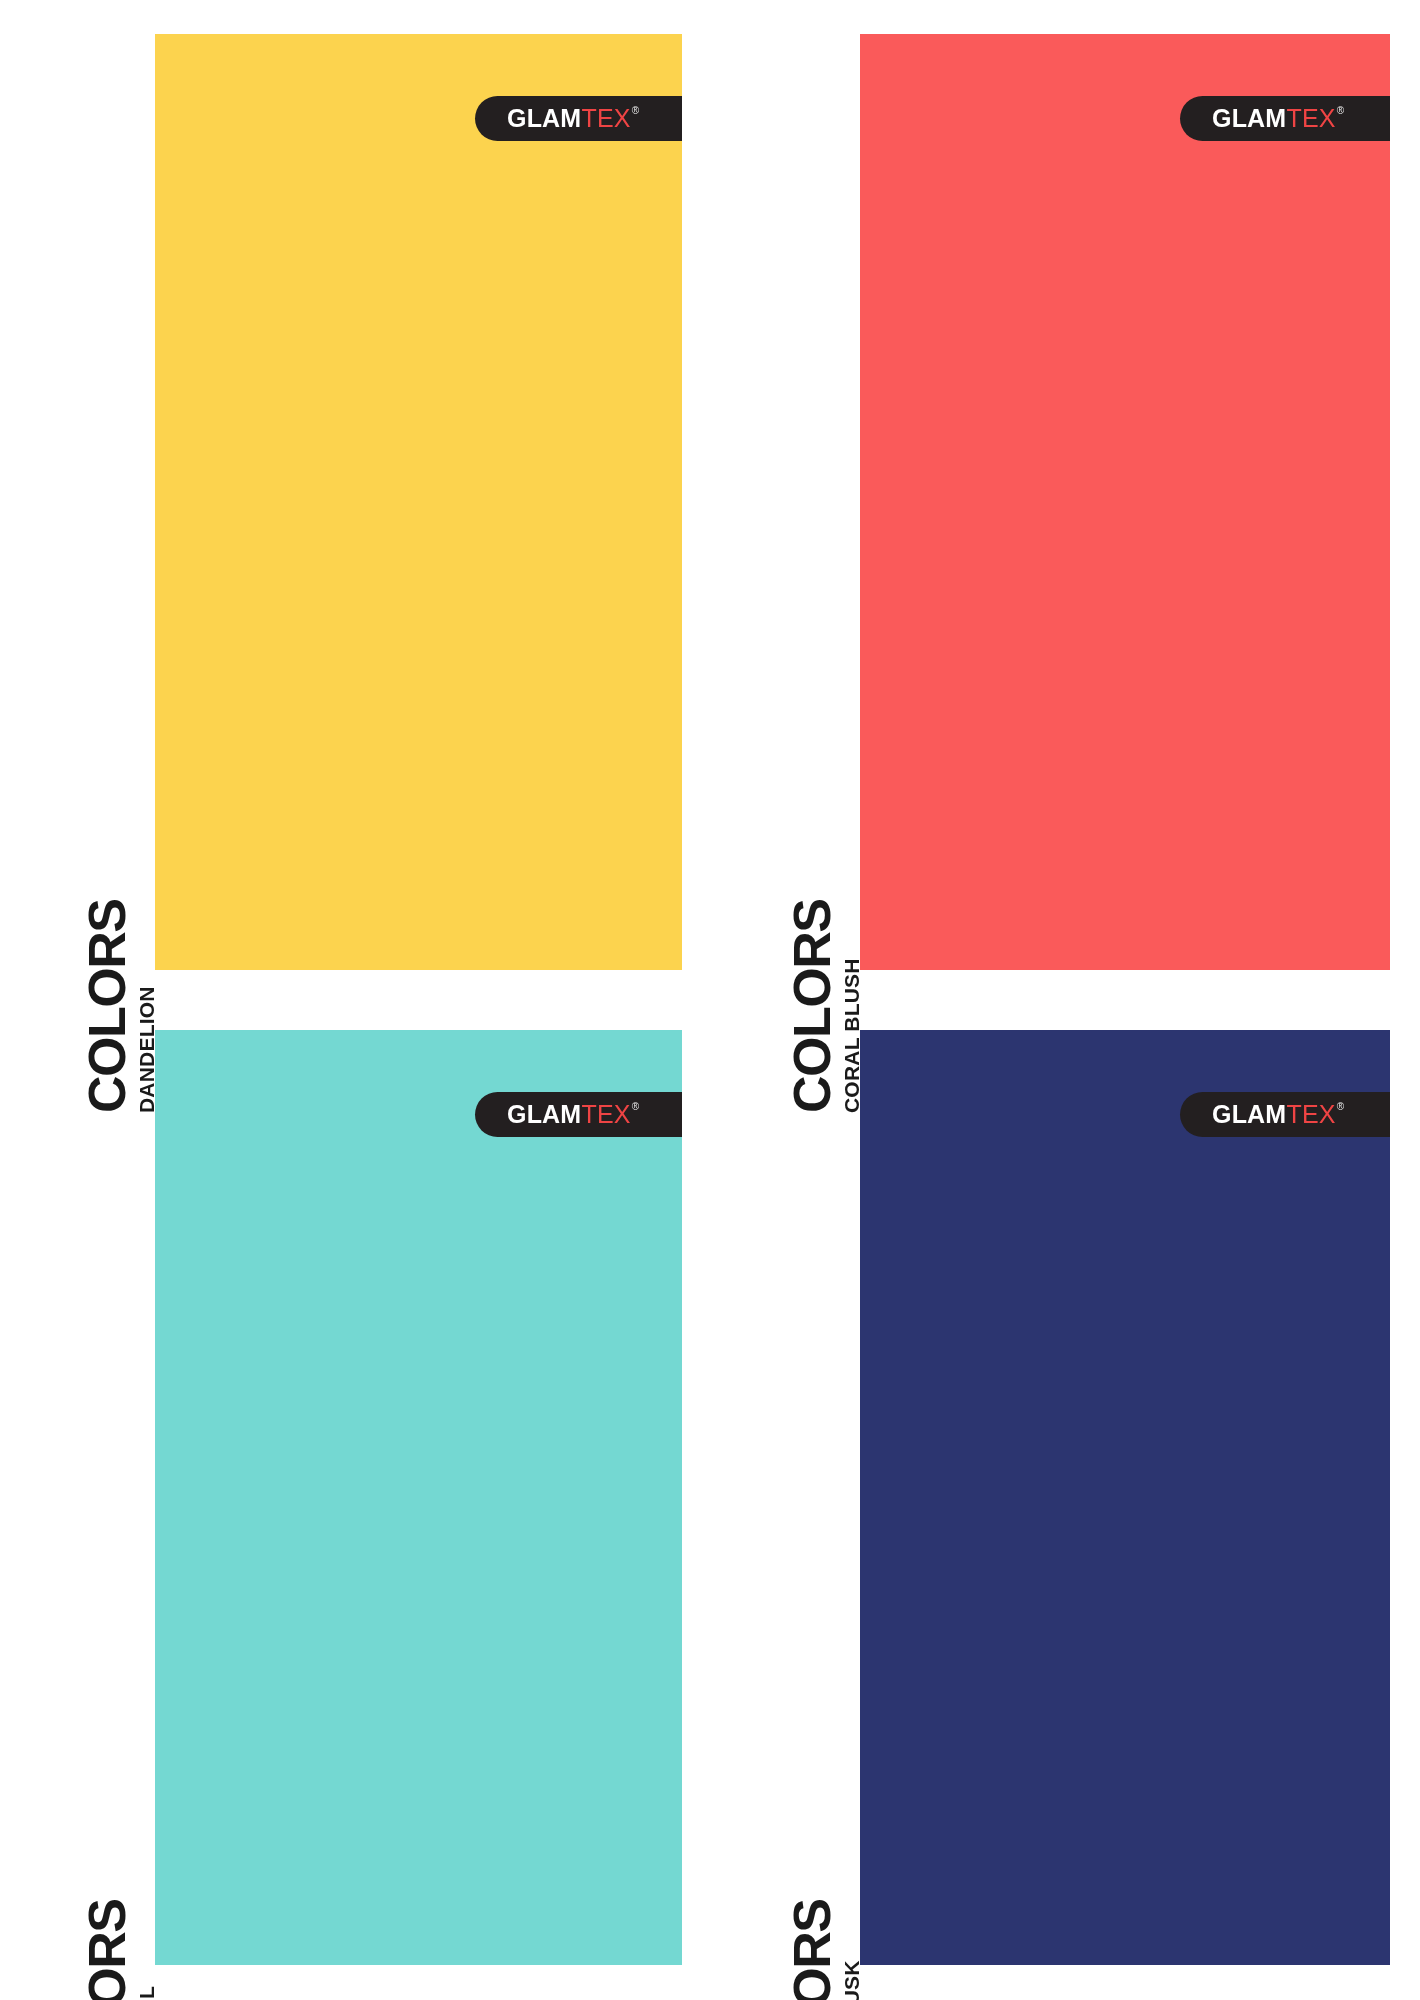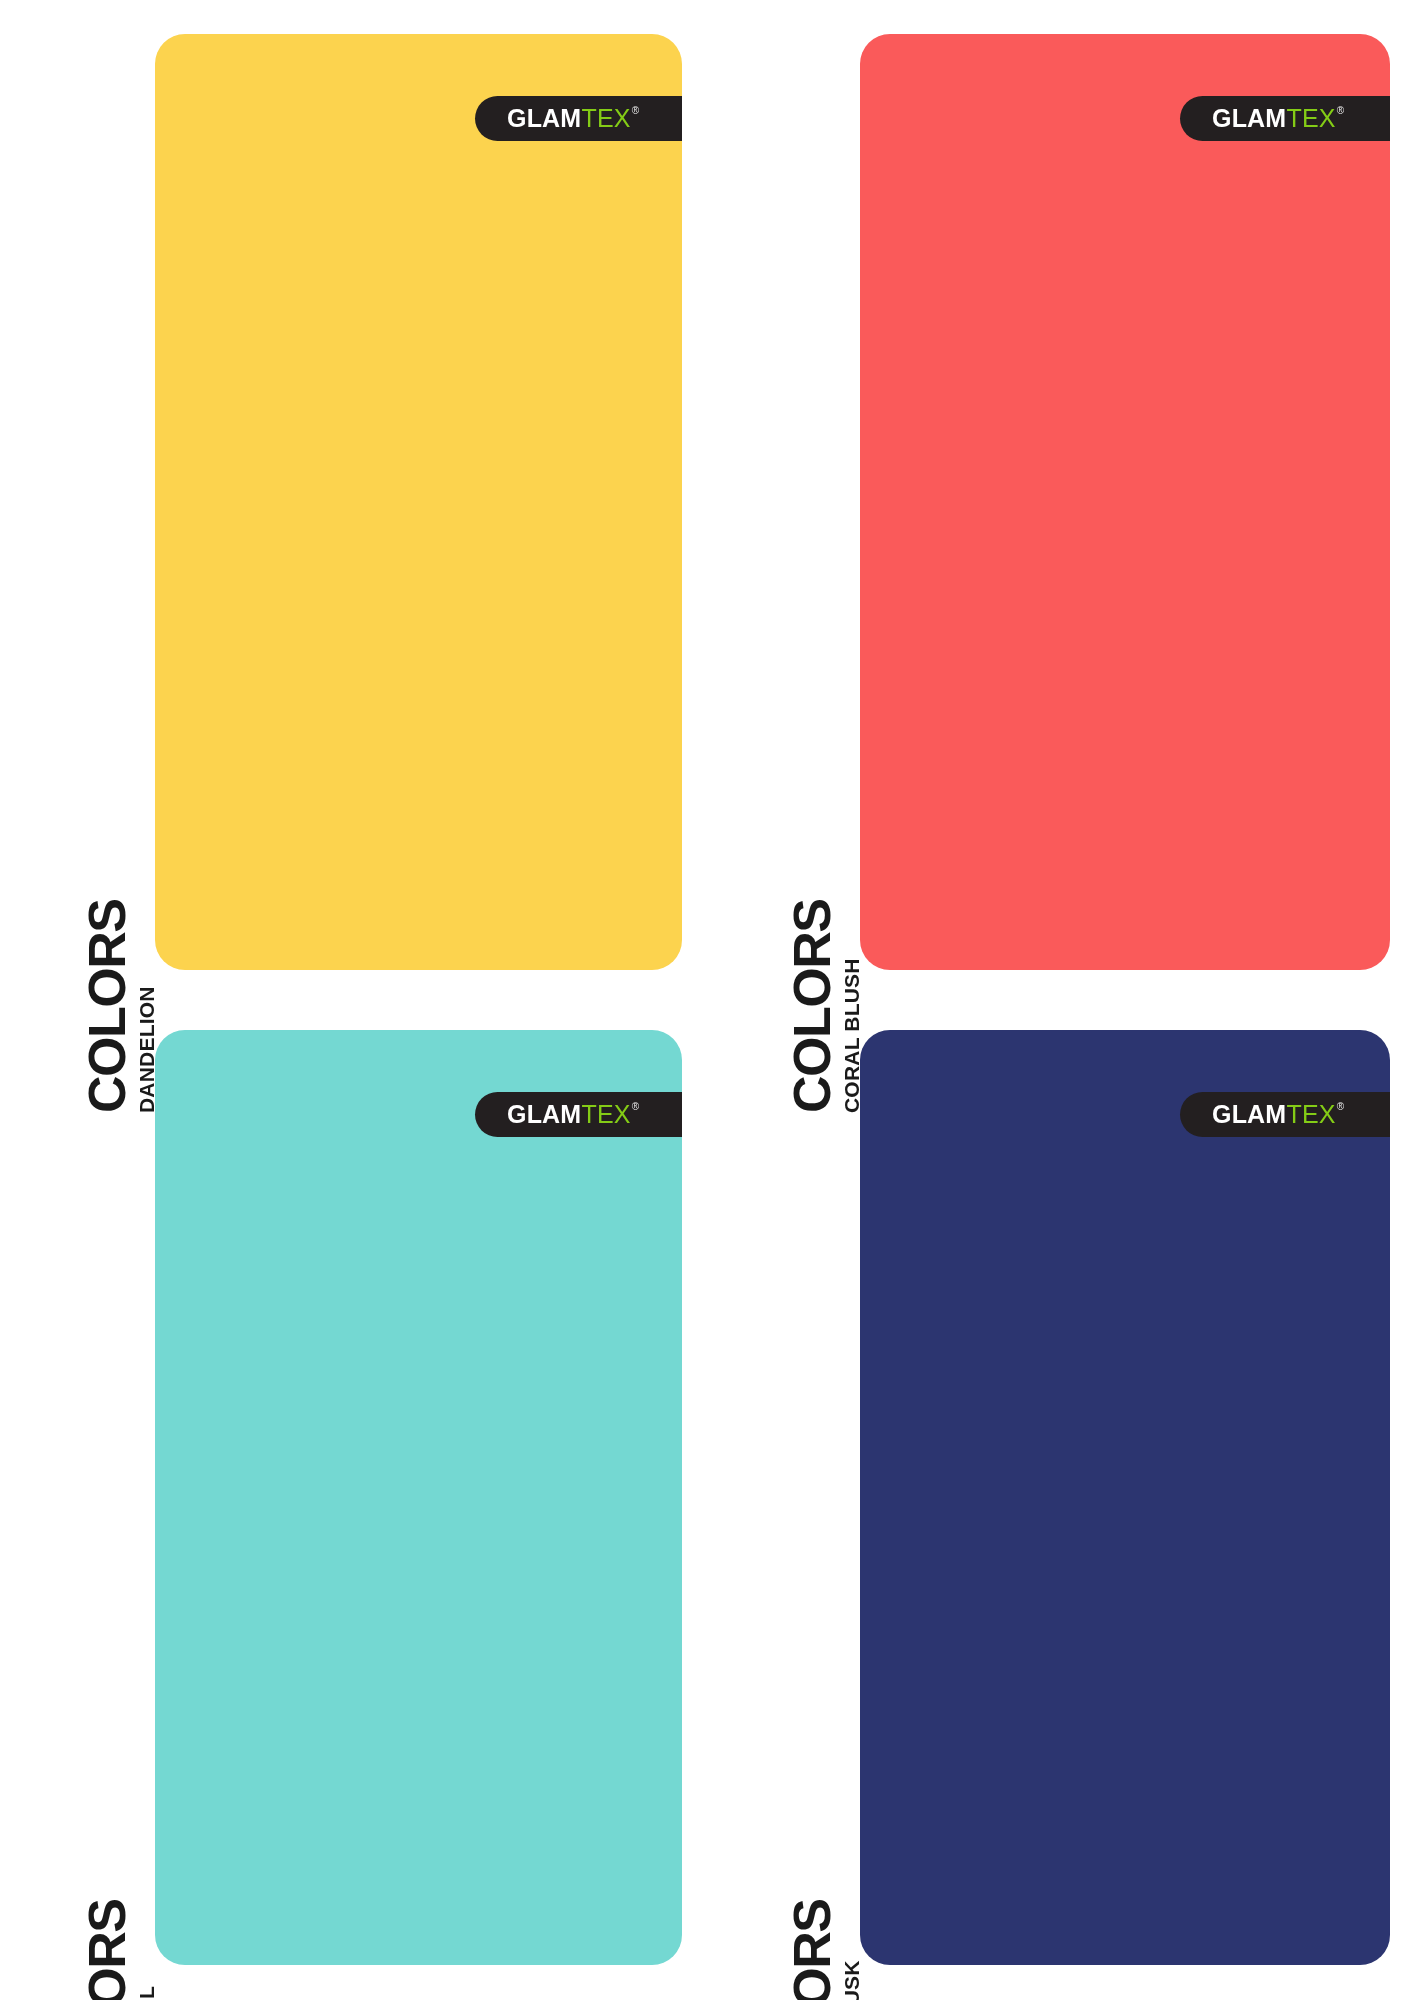--- a/index.html
+++ b/index.html
@@ -28,21 +28,20 @@
 
   .cell-tl { left: 0px;   top: 0px;    width: 710px; height: 1000px; }
   .cell-tr { left: 705px; top: 0px;    width: 715px; height: 1000px; }
   .cell-bl { left: 0px;   top: 996px;  width: 710px; height: 1004px; }
   .cell-br { left: 705px; top: 996px;  width: 715px; height: 1004px; }
 
   
   .chip-wrap {
     position: absolute;
     overflow: hidden;
-    border-radius: 30px;
   }
   .cell-tl .chip-wrap { left: 155px; top: 34px;  width: 527px; height: 936px; }
   .cell-tr .chip-wrap { left: 155px; top: 34px;  width: 530px; height: 936px; }
   .cell-bl .chip-wrap { left: 155px; top: 34px;  width: 527px; height: 935px; }
   .cell-br .chip-wrap { left: 155px; top: 34px;  width: 530px; height: 935px; }
 
   .chip {
     position: absolute;
     left: 0;
     top: 0;
@@ -72,21 +71,21 @@
   .cell-br .badge { left: 320px; width: 236px; }
 
   .badge .brand-a {
     color: #ffffff;
     font-weight: bold;
     font-size: 25px;
     letter-spacing: 0.2px;
     line-height: 1;
   }
   .badge .brand-b {
-    color: #84cc16;
+    color: #ef4444;
     font-weight: 300;
     font-size: 25px;
     letter-spacing: 0.2px;
     line-height: 1;
   }
   .badge .brand-r {
     color: #e9e9e9;
     font-size: 10px;
     line-height: 1;
     position: relative;

